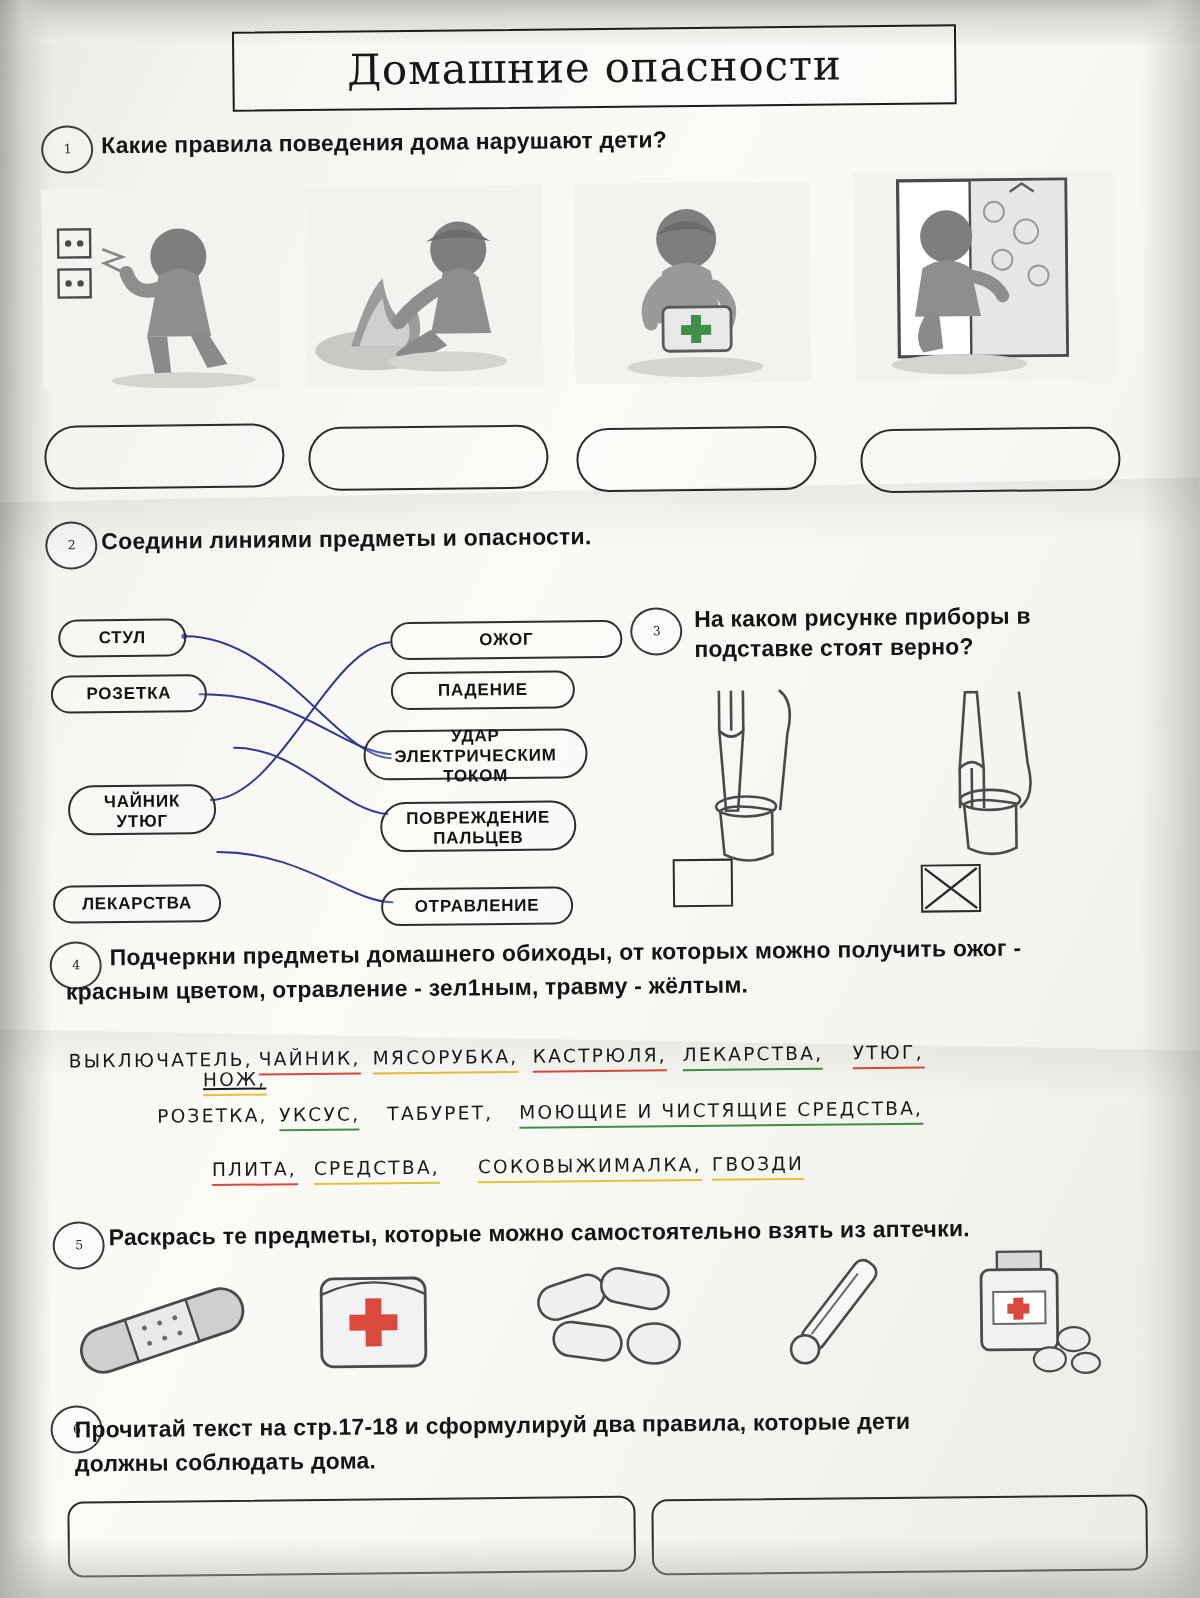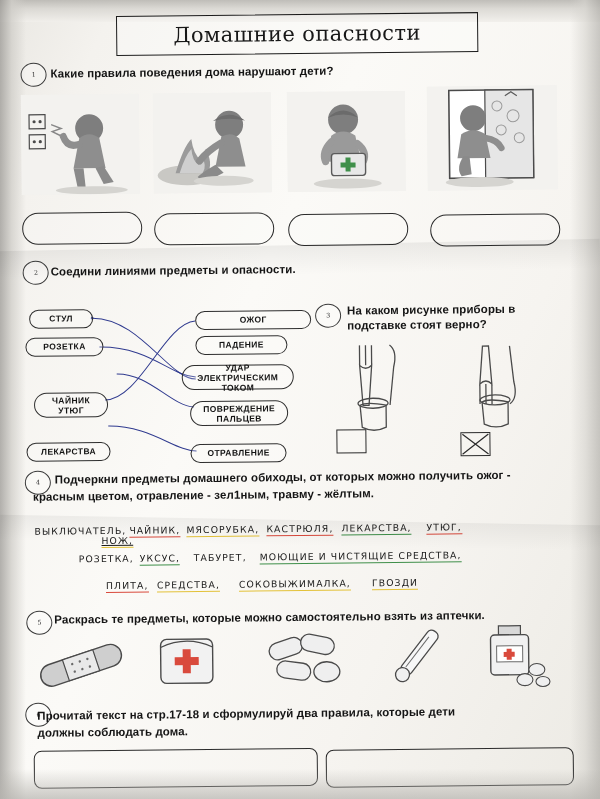--- a/index.html
+++ b/index.html
@@ -316,21 +316,21 @@
 
     <span class="wordline" style="left:33px; top:551px;margin-left:44px;">РОЗЕТКА,</span>
     <span class="wordline u-yellow" style="left:100px; top:533px;text-decoration:underline;">НОЖ,</span>
     <span class="wordline u-green" style="left:138px; top:551px;">УКСУС,</span>
     <span class="wordline" style="left:192px; top:551px;">ТАБУРЕТ,</span>
     <span class="wordline u-green" style="left:258px; top:551px;">МОЮЩИЕ И ЧИСТЯЩИЕ СРЕДСТВА,</span>
 
     <span class="wordline u-red" style="left:104px; top:578px;text-align:center;">ПЛИТА,</span>
     <span class="wordline u-yellow" style="left:155px; top:578px;">СРЕДСТВА,</span>
     <span class="wordline u-yellow" style="left:237px; top:578px;">СОКОВЫЖИМАЛКА,</span>
-    <span class="wordline u-yellow" style="left:370px; top:578px;">ГВОЗДИ</span>
+    <span class="wordline u-yellow" style="left:354px; top:578px;">ГВОЗДИ</span>
 
     <div class="num" style="left:24px; top:608px;">
       <span class="inner">5</span>
     </div>
     <div class="q" style="left:52px; top:610px; width:520px;">Раскрась те предметы, которые можно самостоятельно взять из аптечки.</div>
 
     <div style="position:absolute; left:30px; top:634px;">
       <svg width="96" height="56" viewBox="0 0 96 56">
         <g transform="rotate(-18 48 28)">
           <rect x="6" y="18" width="84" height="22" rx="11" fill="#cfcfcf" stroke="#4a4a4a" stroke-width="1.4"></rect>

